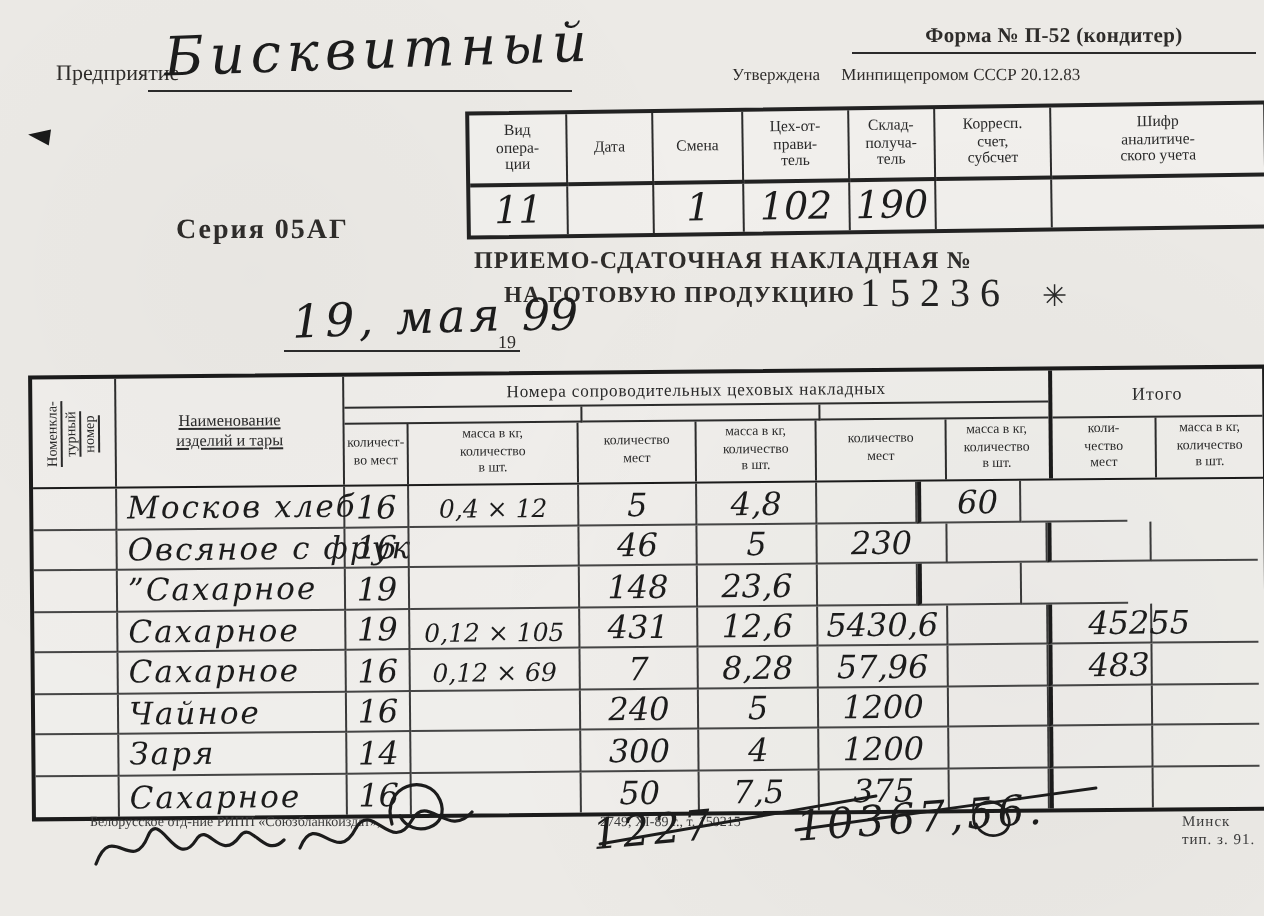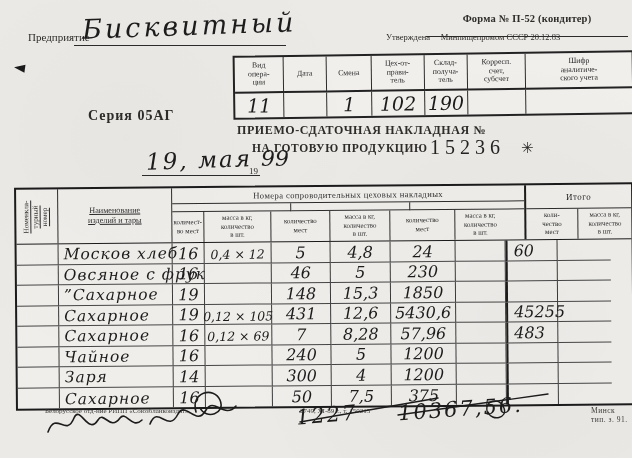--- a/index.html
+++ b/index.html
@@ -18,22 +18,22 @@
   .printed{color:#2e2c2a;}
   .hand{font-family:"DejaVu Serif",serif;font-style:italic;color:#1c1c1c;}
   .pre{white-space:pre-line;}
   .prewrap{white-space:pre;}
 
   
   .ent-label{left:28px;top:31px;font-size:11px;}
   .ent-value{left:82px;top:10px;font-size:27px;letter-spacing:3px;transform:rotate(-2deg);}
   .ent-line{left:74px;top:45px;width:212px;border-bottom:1.4px solid #2b2b2b;}
   .arrow-mark{left:14px;top:64px;width:0;height:0;border-top:4px solid transparent;border-bottom:4px solid transparent;border-right:11px solid #1a1a1a;transform:rotate(8deg);}
-  .form-no{left:426px;top:13px;width:202px;font-size:10.5px;font-weight:700;letter-spacing:.2px;border-bottom:1.6px solid #2b2b2b;padding-bottom:12px;text-align:center;}
-  .approved{left:386px;top:32px;width:246px;font-size:8.5px;}
+  .form-no{left:426px;top:13px;width:202px;font-size:10.5px;font-weight:700;letter-spacing:.2px;border-bottom:1.6px solid #2b2b2b;padding-bottom:2px;text-align:center;}
+  .approved{left:366px;top:32px;width:246px;font-size:8.5px;}
   .series{left:88px;top:108px;font-size:14px;font-weight:700;letter-spacing:1px;}
   .title1{left:237px;top:123px;font-size:12px;font-weight:700;letter-spacing:.6px;}
   .title2{left:252px;top:142px;font-size:11.5px;font-weight:700;letter-spacing:.6px;}
   .doc-number{left:430px;top:136px;font-size:20px;letter-spacing:5px;color:#232323;}
   .ornament{left:521px;top:139px;font-size:15px;color:#2a2a2a;font-family:"DejaVu Sans",sans-serif;}
   .date-hand{left:146px;top:147px;font-size:23px;letter-spacing:2px;transform:rotate(-2deg);}
   .date-line{left:142px;top:175px;width:118px;border-bottom:1.2px solid #2b2b2b;}
   .year-printed{left:249px;top:166px;font-size:9px;}
   .year-hand{left:261px;top:146px;font-size:22px;}
 
@@ -44,21 +44,21 @@
   .op-cell:last-child{border-right:none;}
   .op-head .op-cell{height:36px;font-size:7.8px;line-height:1.15;border-bottom:2px solid #222;}
   .op-vals .op-cell{height:24px;}
   .op-vals .hand{font-size:19px;}
   .ow0{width:50px}.ow1{width:44px}.ow2{width:46px}.ow3{width:54px}.ow4{width:44px}.ow5{width:60px}.ow6{width:108px}
 
   
   .mtable{left:15px;top:185px;width:615px;border:2px solid #1b1b1b;transform:rotate(-0.5deg);background:rgba(255,255,255,0.2);}
   .mhead{display:flex;height:54px;border-bottom:1.6px solid #1b1b1b;}
   .hcell{box-sizing:border-box;border-right:1px solid #2c2c2c;display:flex;align-items:center;justify-content:center;text-align:center;font-size:7.5px;line-height:1.25;text-decoration:underline;}
-  .w0{width:42px}.w1{width:114px}.w2{width:32px}.w3{width:67px}.w4{width:59px}.w5{width:60px}.w6{width:65px}.w7{width:50px}.w8{width:52px}.w9{width:53px}
+  .w0{width:42px}.w1{width:114px}.w2{width:32px}.w3{width:85px}.w4{width:59px}.w5{width:60px}.w6{width:65px}.w7{width:50px}.w8{width:52px}.w9{width:53px}
   .vert{writing-mode:vertical-rl;transform:rotate(180deg);font-size:7.2px;line-height:1.3;text-align:center;}
   .name-head{font-size:8.2px;}
   .numblock{width:354px;box-sizing:border-box;border-right:2px solid #1b1b1b;display:flex;flex-direction:column;}
   .ntitle{height:16px;box-sizing:border-box;border-bottom:1px solid #2c2c2c;display:flex;align-items:center;justify-content:center;font-size:8.6px;letter-spacing:.4px;}
   .nblank{height:8px;display:flex;}
   .nb{box-sizing:border-box;border-right:1px solid #2c2c2c;border-bottom:1px solid #2c2c2c;}
   .nb:last-child{border-right:none;}
   .nbw0{width:120px}.nbw1{width:119px}.nbw2{width:115px}
   .nsubs{flex:1;display:flex;}
   .nsub{box-sizing:border-box;border-right:1px solid #2c2c2c;display:flex;align-items:center;justify-content:center;text-align:center;font-size:6.9px;line-height:1.25;}
@@ -70,21 +70,21 @@
   .itsub:first-child{border-right:1px solid #2c2c2c;width:52px;}
   .itsub:last-child{width:53px;}
 
   .mrow{display:flex;height:20.5px;}
   .mc{box-sizing:border-box;border-right:1px solid #3a3a3a;border-bottom:1px solid #454545;display:flex;align-items:flex-end;justify-content:center;overflow:visible;}
   .mrow .mc:last-child{border-right:none;}
   .mrow:last-child .mc{border-bottom:none;}
   .mc.hand{font-size:16px;line-height:1;padding-bottom:1px;white-space:nowrap;}
   .mc.namec{justify-content:flex-start;padding-left:5px;font-size:15.5px;letter-spacing:1px;}
   .mc.specc{font-size:12.5px;}
-  .mc.itogoc{justify-content:flex-start;padding-left:6px;}
+  .mc.itogoc{justify-content:flex-start;padding-left:18px;}
   .itblock-divider{border-left:2px solid #1b1b1b;}
 
   
   .imprint-left{left:45px;top:407px;font-size:7px;color:#3a3a3a;}
   .imprint-mid{left:300px;top:407px;font-size:7px;color:#3a3a3a;}
   .imprint-right{left:543px;top:406px;font-size:7.5px;color:#3a3a3a;letter-spacing:.5px;margin-left:48px;}
   .total-qty{left:296px;top:403px;font-size:21px;letter-spacing:2px;transform:rotate(-5deg);}
   .total-mass{left:398px;top:397px;font-size:21px;letter-spacing:2px;transform:rotate(-4deg);}
   .strokes{left:0;top:0;width:632px;height:458px;pointer-events:none;}
 </style>
@@ -191,21 +191,20 @@
     </div>
 
     <div class="mbody">
       <div class="mrow">
         <div class="mc w0"></div>
         <div class="mc w1 hand namec">Москов хлеб</div>
         <div class="mc w2 hand">16</div>
         <div class="mc w3 hand specc">0,4 × 12</div>
         <div class="mc w4 hand">5</div>
         <div class="mc w5 hand">4,8</div>
-        <div class="mc w6 hand">24</div>
         <div class="mc w7"></div>
         <div class="mc w8 hand itogoc itblock-divider">60</div>
         <div class="mc w9"></div>
       </div>
       <div class="mrow">
         <div class="mc w0"></div>
         <div class="mc w1 hand namec">Овсяное с фрук</div>
         <div class="mc w2 hand">16</div>
         <div class="mc w3 hand specc"></div>
         <div class="mc w4 hand">46</div>
@@ -214,22 +213,21 @@
         <div class="mc w7"></div>
         <div class="mc w8 hand itogoc itblock-divider"></div>
         <div class="mc w9"></div>
       </div>
       <div class="mrow">
         <div class="mc w0"></div>
         <div class="mc w1 hand namec">”Сахарное</div>
         <div class="mc w2 hand">19</div>
         <div class="mc w3 hand specc"></div>
         <div class="mc w4 hand">148</div>
-        <div class="mc w5 hand">15,3</div>
-        <div class="mc w6 hand">1850</div>
+        <div class="mc w5 hand">23,6</div>
         <div class="mc w7"></div>
         <div class="mc w8 hand itogoc itblock-divider"></div>
         <div class="mc w9"></div>
       </div>
       <div class="mrow">
         <div class="mc w0"></div>
         <div class="mc w1 hand namec">Сахарное</div>
         <div class="mc w2 hand">19</div>
         <div class="mc w3 hand specc">0,12 × 105</div>
         <div class="mc w4 hand">431</div>

